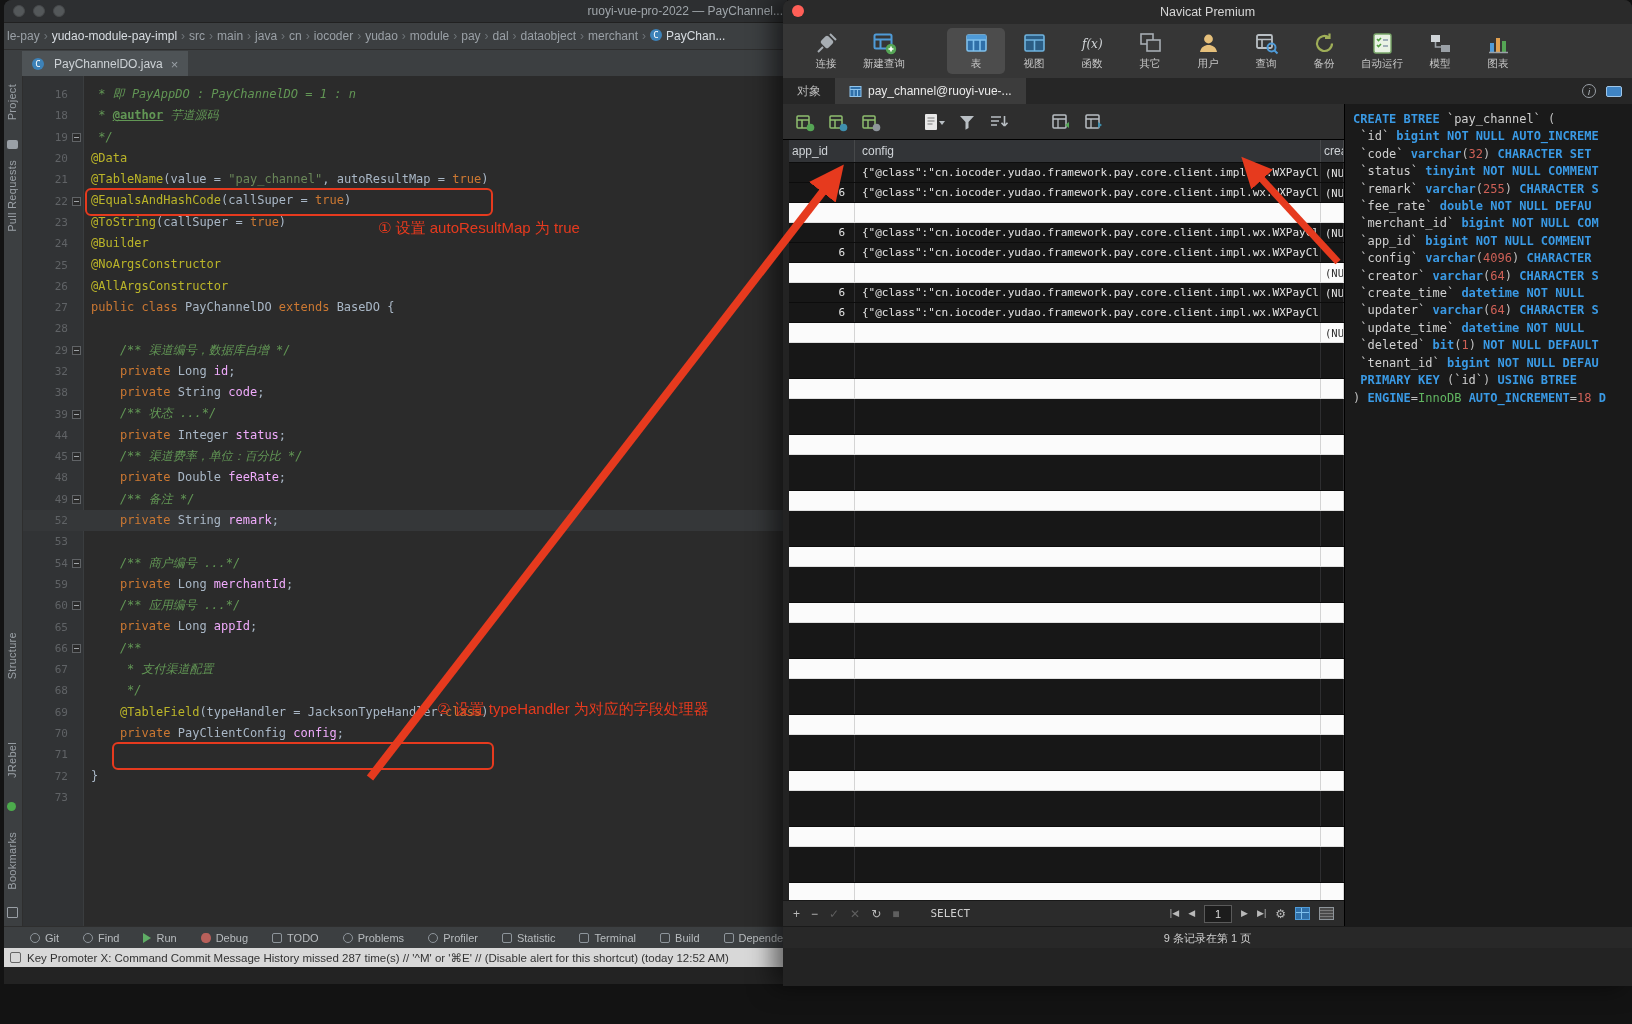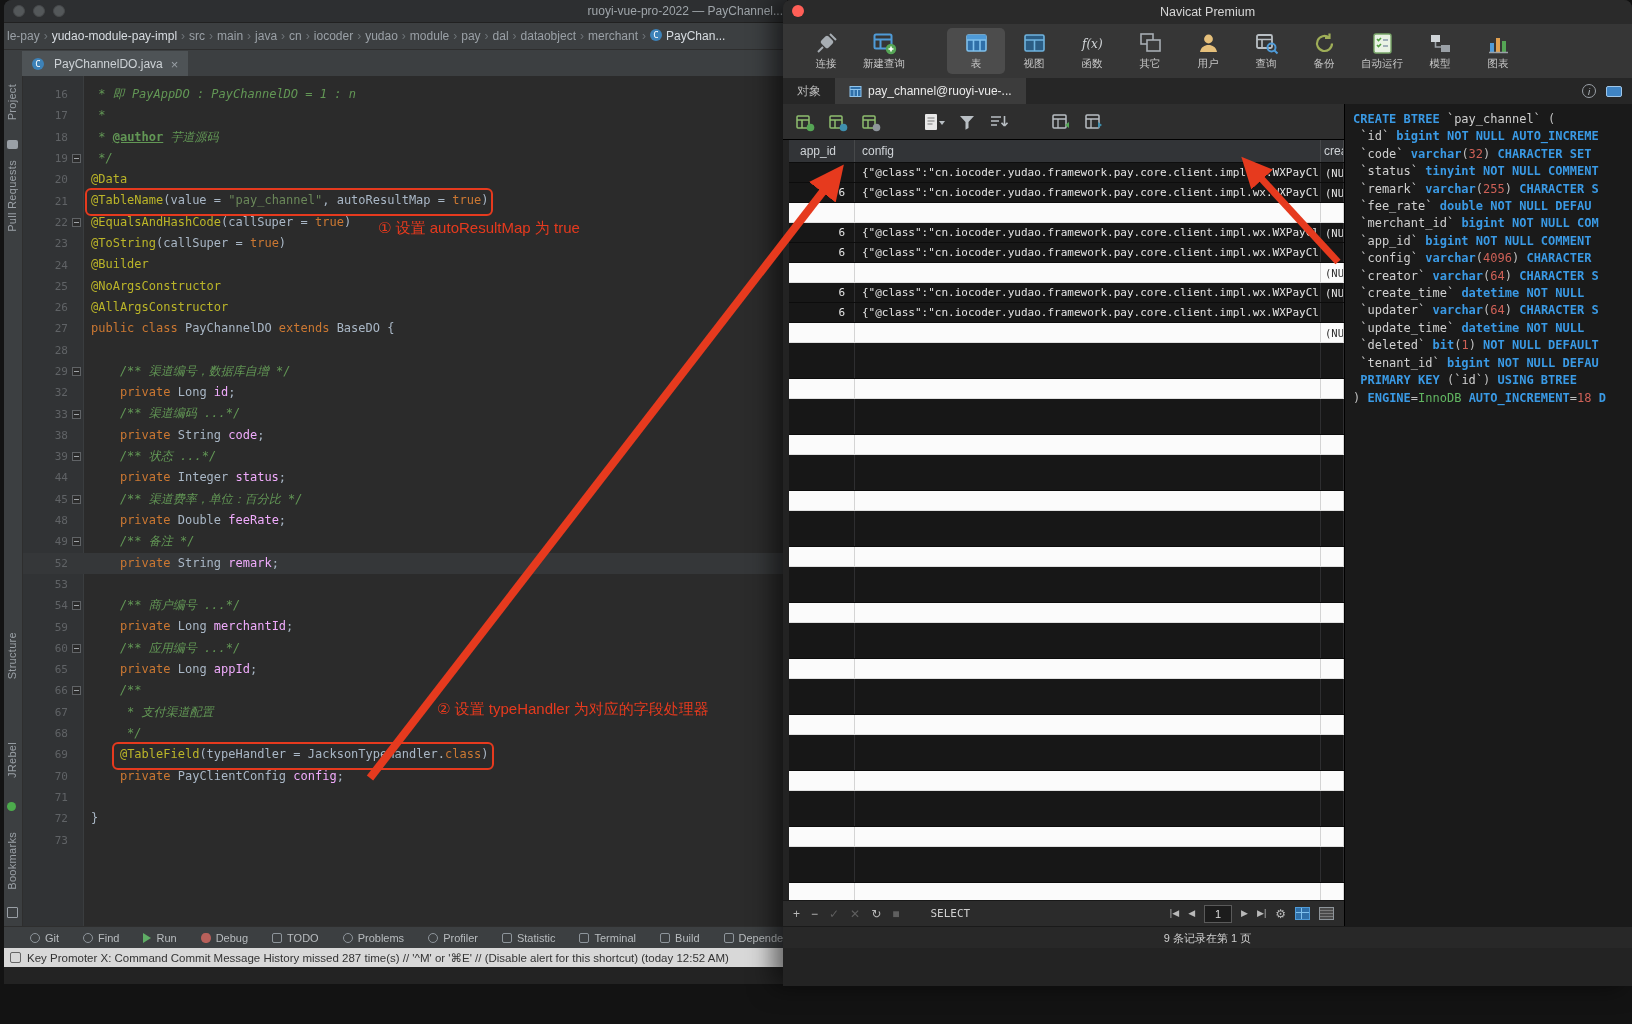--- a/index.html
+++ b/index.html
@@ -79,21 +79,21 @@
   .tabs-right{margin-left:auto;display:flex;align-items:center;gap:10px;padding-right:10px;}
   .iico{width:14px;height:14px;border:1.2px solid #9aa0a6;border-radius:50%;color:#b6bcc2;font-size:9.5px;
     display:flex;align-items:center;justify-content:center;box-sizing:border-box;font-style:italic;}
   .mon{width:16px;height:11px;background:#3f84c4;border:1.5px solid #9fc6e8;border-radius:2px;box-sizing:border-box;}
   .nv-actionbar{position:absolute;top:104px;left:0;width:561px;height:36px;background:#2e2e2e;border-bottom:1px solid #000;
     display:flex;align-items:center;gap:13px;padding-left:12px;box-sizing:border-box;}
   .ab-gap{width:16px;}
   .nv-grid{position:absolute;top:140px;left:6px;width:555px;bottom:86px;background:#141414;overflow:hidden;}
   .ghead{display:flex;height:22px;background:#323437;border-bottom:1px solid #0d0d0d;color:#cfd3d7;font-size:12px;align-items:center;}
   .ghead span{display:flex;align-items:center;height:100%;box-sizing:border-box;border-right:1px solid #46484a;overflow:hidden;white-space:nowrap;}
-  .h-app{width:66px;flex:none;padding-left:11px;}
+  .h-app{width:66px;flex:none;padding-left:3px;}
   .h-cfg{width:466px;flex:none;padding-left:7px;}
   .h-nul{flex:1;padding-left:3px;}
   .grow{display:flex;align-items:center;font-family:"DejaVu Sans Mono",monospace;font-size:11px;}
   .grow span{display:flex;align-items:center;height:100%;box-sizing:border-box;overflow:hidden;white-space:pre;}
   .grow .c-app{width:66px;flex:none;justify-content:flex-end;padding-right:9px;}
   .grow .c-cfg{width:466px;flex:none;padding-left:7px;}
   .grow .c-nul{flex:1;padding-left:4px;font-size:10.5px;}
   .grow.dark{background:#171717;color:#e4e4e4;border-bottom:1px solid #0c0c0c;}
   .grow.dark span{border-right:1px solid #2e2e30;}
   .grow.white{background:#fbfbfb;color:#2f2f2f;border-bottom:1px solid #e0e0e0;}
@@ -228,27 +228,20 @@
         <div id="code">
             <div class="cl">
               <span class="gut">
                 <span class="lnum">16</span>
                 <span class="fold"></span>
               </span>
               <span class="codetext"><span class="tk-c"> * 即 PayAppDO : PayChannelDO = 1 : n</span></span>
             </div>
             <div class="cl">
               <span class="gut">
-                <span class="lnum">17</span>
-                <span class="fold"></span>
-              </span>
-              <span class="codetext"><span class="tk-c"> *</span></span>
-            </div>
-            <div class="cl">
-              <span class="gut">
                 <span class="lnum">18</span>
                 <span class="fold"></span>
               </span>
               <span class="codetext"><span class="tk-c"> * </span><span class="tk-t">@author</span><span class="tk-c"> 芋道源码</span></span>
             </div>
             <div class="cl">
               <span class="gut">
                 <span class="lnum">19</span>
                 <span class="fold on"></span>
               </span>
@@ -323,27 +316,20 @@
                 <span class="fold on"></span>
               </span>
               <span class="codetext"><span class="tk-c">    /** 渠道编号，数据库自增 */</span></span>
             </div>
             <div class="cl">
               <span class="gut">
                 <span class="lnum">32</span>
                 <span class="fold"></span>
               </span>
               <span class="codetext"><span class="tk-p">    </span><span class="tk-k">private </span><span class="tk-p">Long </span><span class="tk-f">id</span><span class="tk-p">;</span></span>
-            </div>
-            <div class="cl">
-              <span class="gut">
-                <span class="lnum">33</span>
-                <span class="fold on"></span>
-              </span>
-              <span class="codetext"><span class="tk-c">    /** 渠道编码 ...*/</span></span>
             </div>
             <div class="cl">
               <span class="gut">
                 <span class="lnum">38</span>
                 <span class="fold"></span>
               </span>
               <span class="codetext"><span class="tk-p">    </span><span class="tk-k">private </span><span class="tk-p">String </span><span class="tk-f">code</span><span class="tk-p">;</span></span>
             </div>
             <div class="cl">
               <span class="gut">

